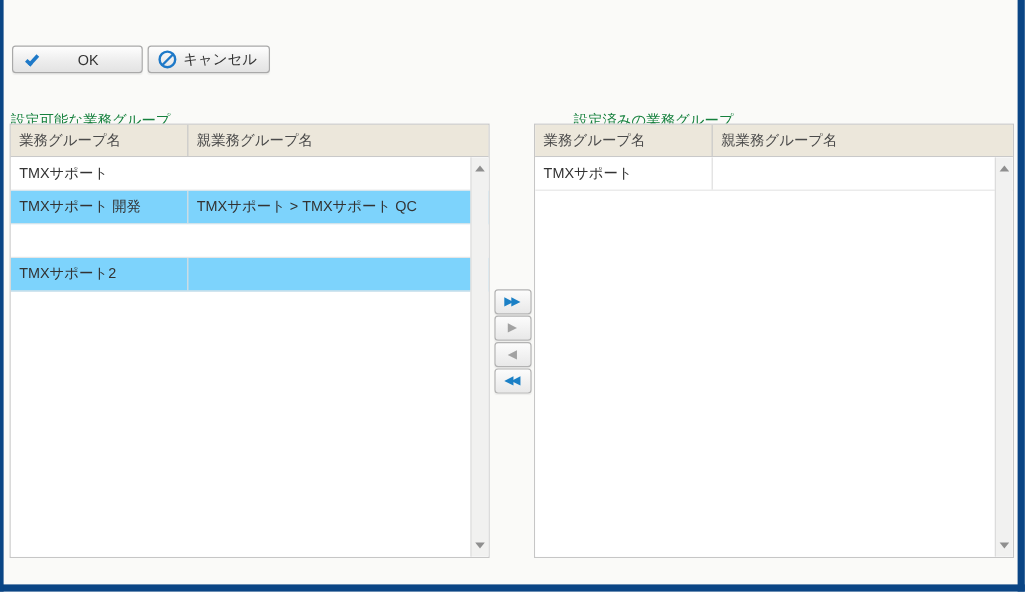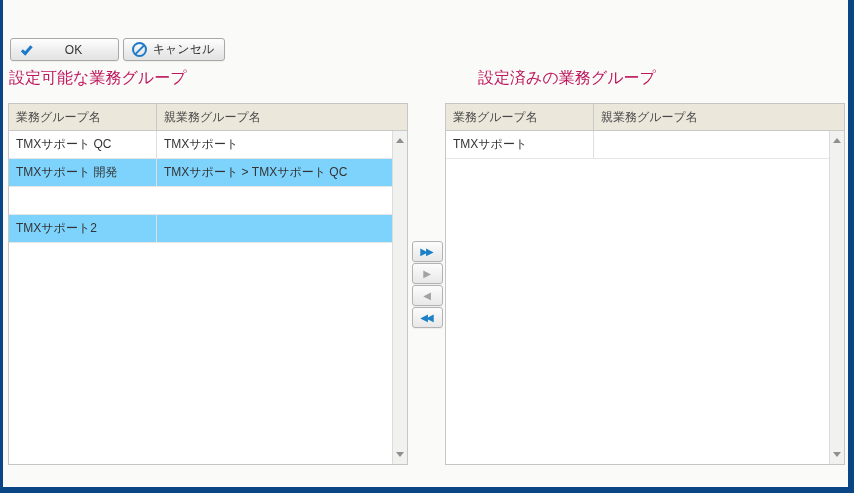--- a/index.html
+++ b/index.html
@@ -53,21 +53,21 @@
     position:relative; width:15px; height:15px; margin-left:8px;
     border:2px solid #1e79c8; border-radius:50%;
   }
   .icon-nocircle::after {
     content:""; position:absolute; left:-1px; top:4.5px; width:13px; height:2px;
     background:#1e79c8; transform:rotate(-45deg);
   }
   .btn-label { flex:1; text-align:center; padding:0 8px 0 4px; white-space:nowrap; }
 
   
-  .panel-label { position:absolute; top:68px; font-size:16px; color:#be185d; white-space:nowrap; }
+  .panel-label { position:absolute; top:92px; font-size:12px; color:#15803d; white-space:nowrap; }
   .panel-label-left { left:6px; }
   .panel-label-right { left:442px;padding-left:33px; }
 
   
   .table {
     position:absolute; top:103px; width:400px; height:362px;
     border:1px solid #c6c6c6; background:#ffffff;
   }
   .table-left { left:5px; }
   .table-right { left:442px; }
@@ -126,21 +126,20 @@
   <div class="panel-label panel-label-right">設定済みの業務グループ</div>
 
   <div class="table table-left">
     <div class="thead">
       <div class="th th-col1">業務グループ名</div>
       <div class="th th-col2">親業務グループ名</div>
     </div>
     <div class="tbody">
       <div>
           <div class="trow">
-            <div class="td td-col1">TMXサポート QC</div>
             <div class="td td-col2">TMXサポート</div>
           </div>
           <div class="trow alt">
             <div class="td td-col1">TMXサポート 開発</div>
             <div class="td td-col2">TMXサポート &gt; TMXサポート QC</div>
           </div>
           <div class="trow">
             <div class="td td-col2"></div>
           </div>
           <div class="trow alt">

